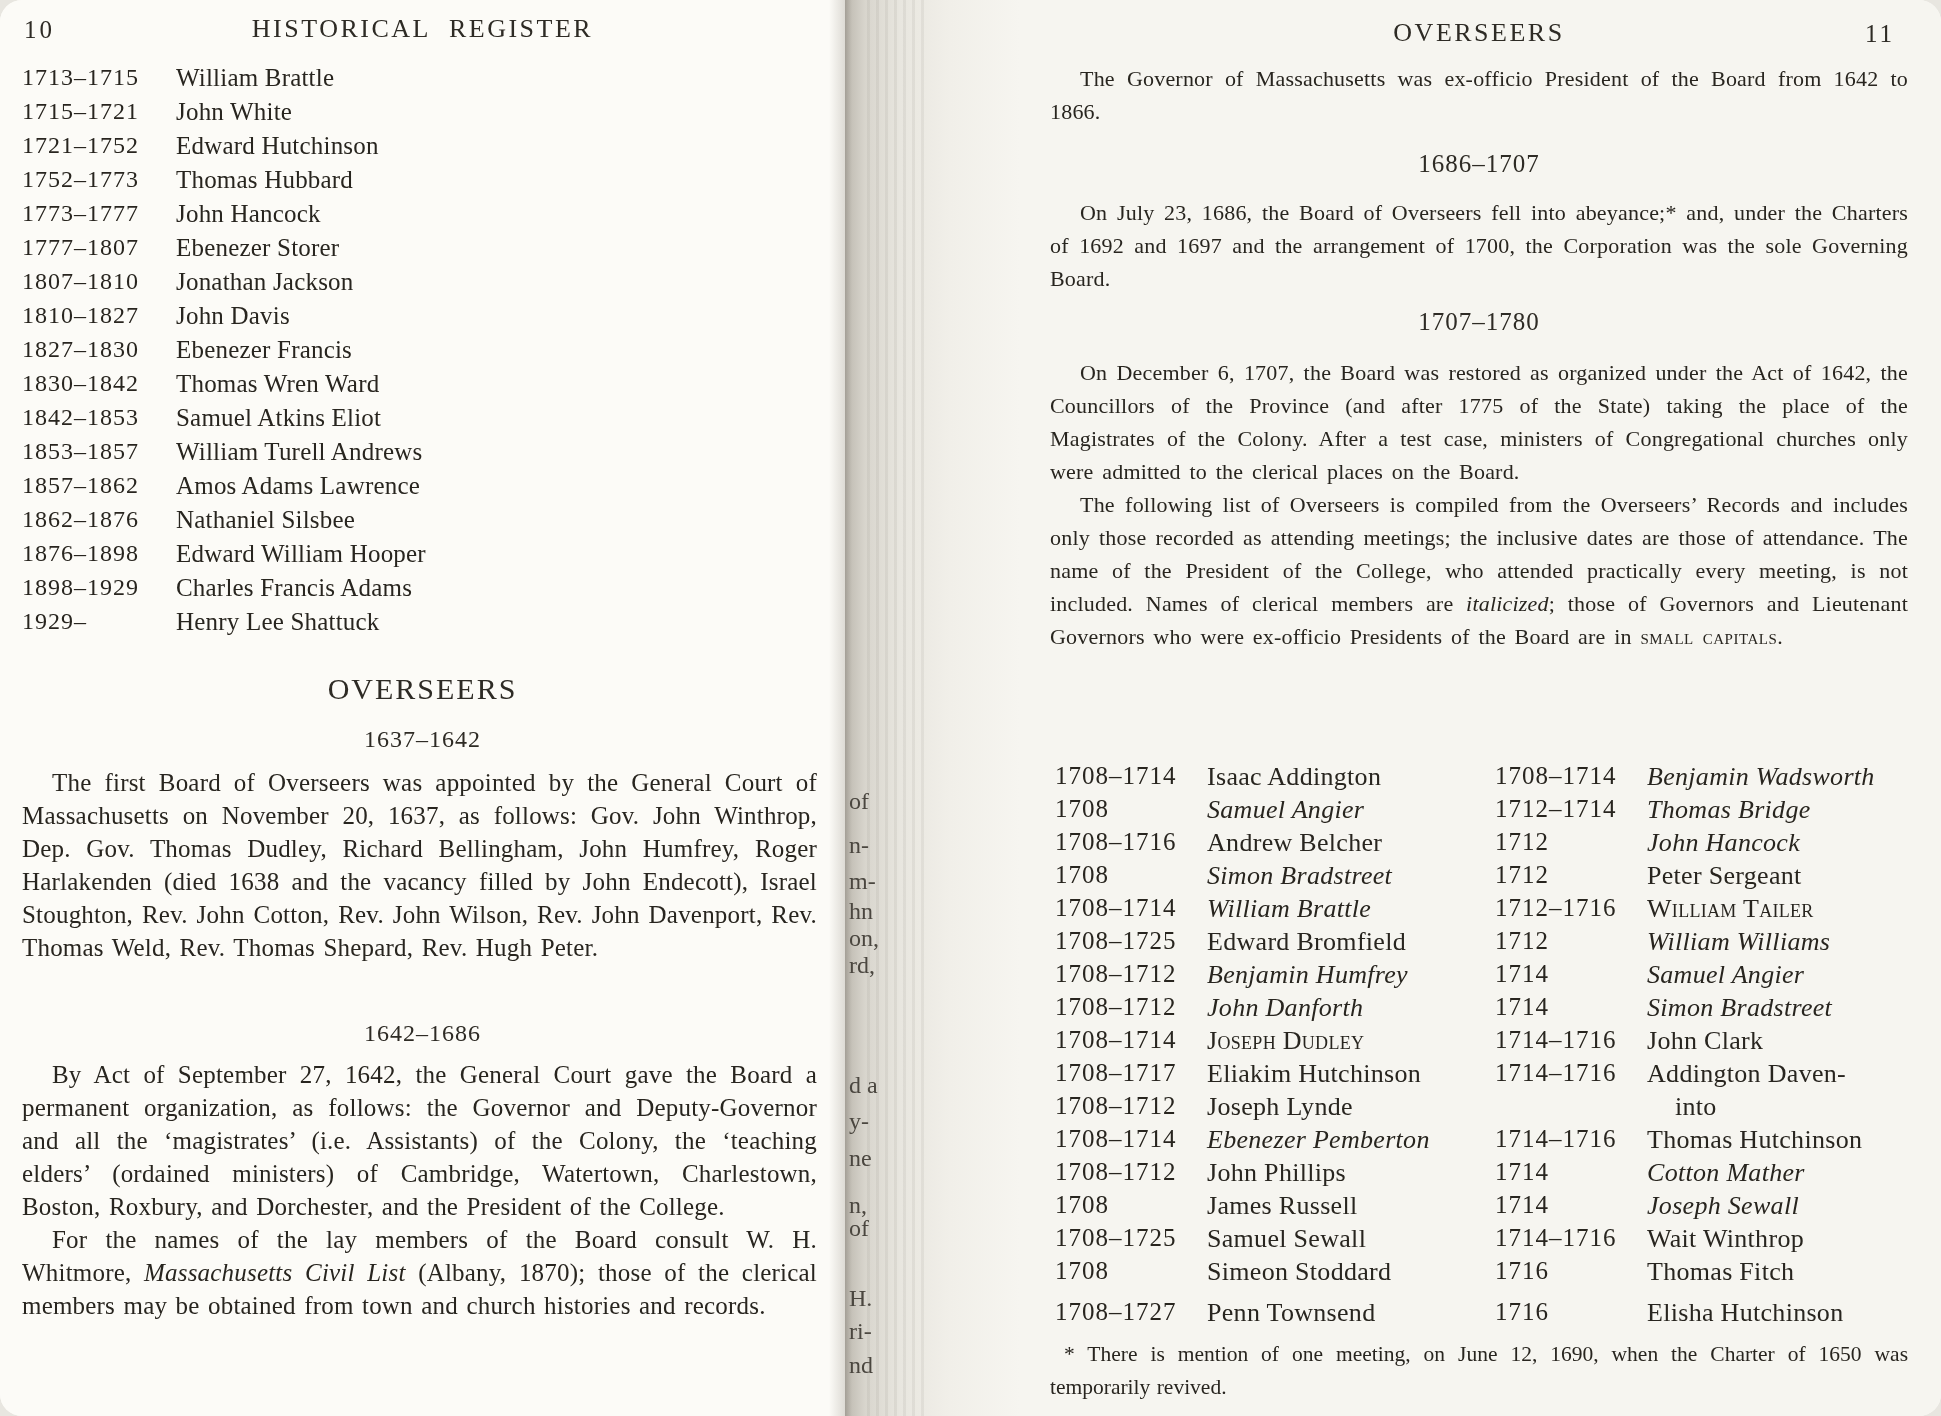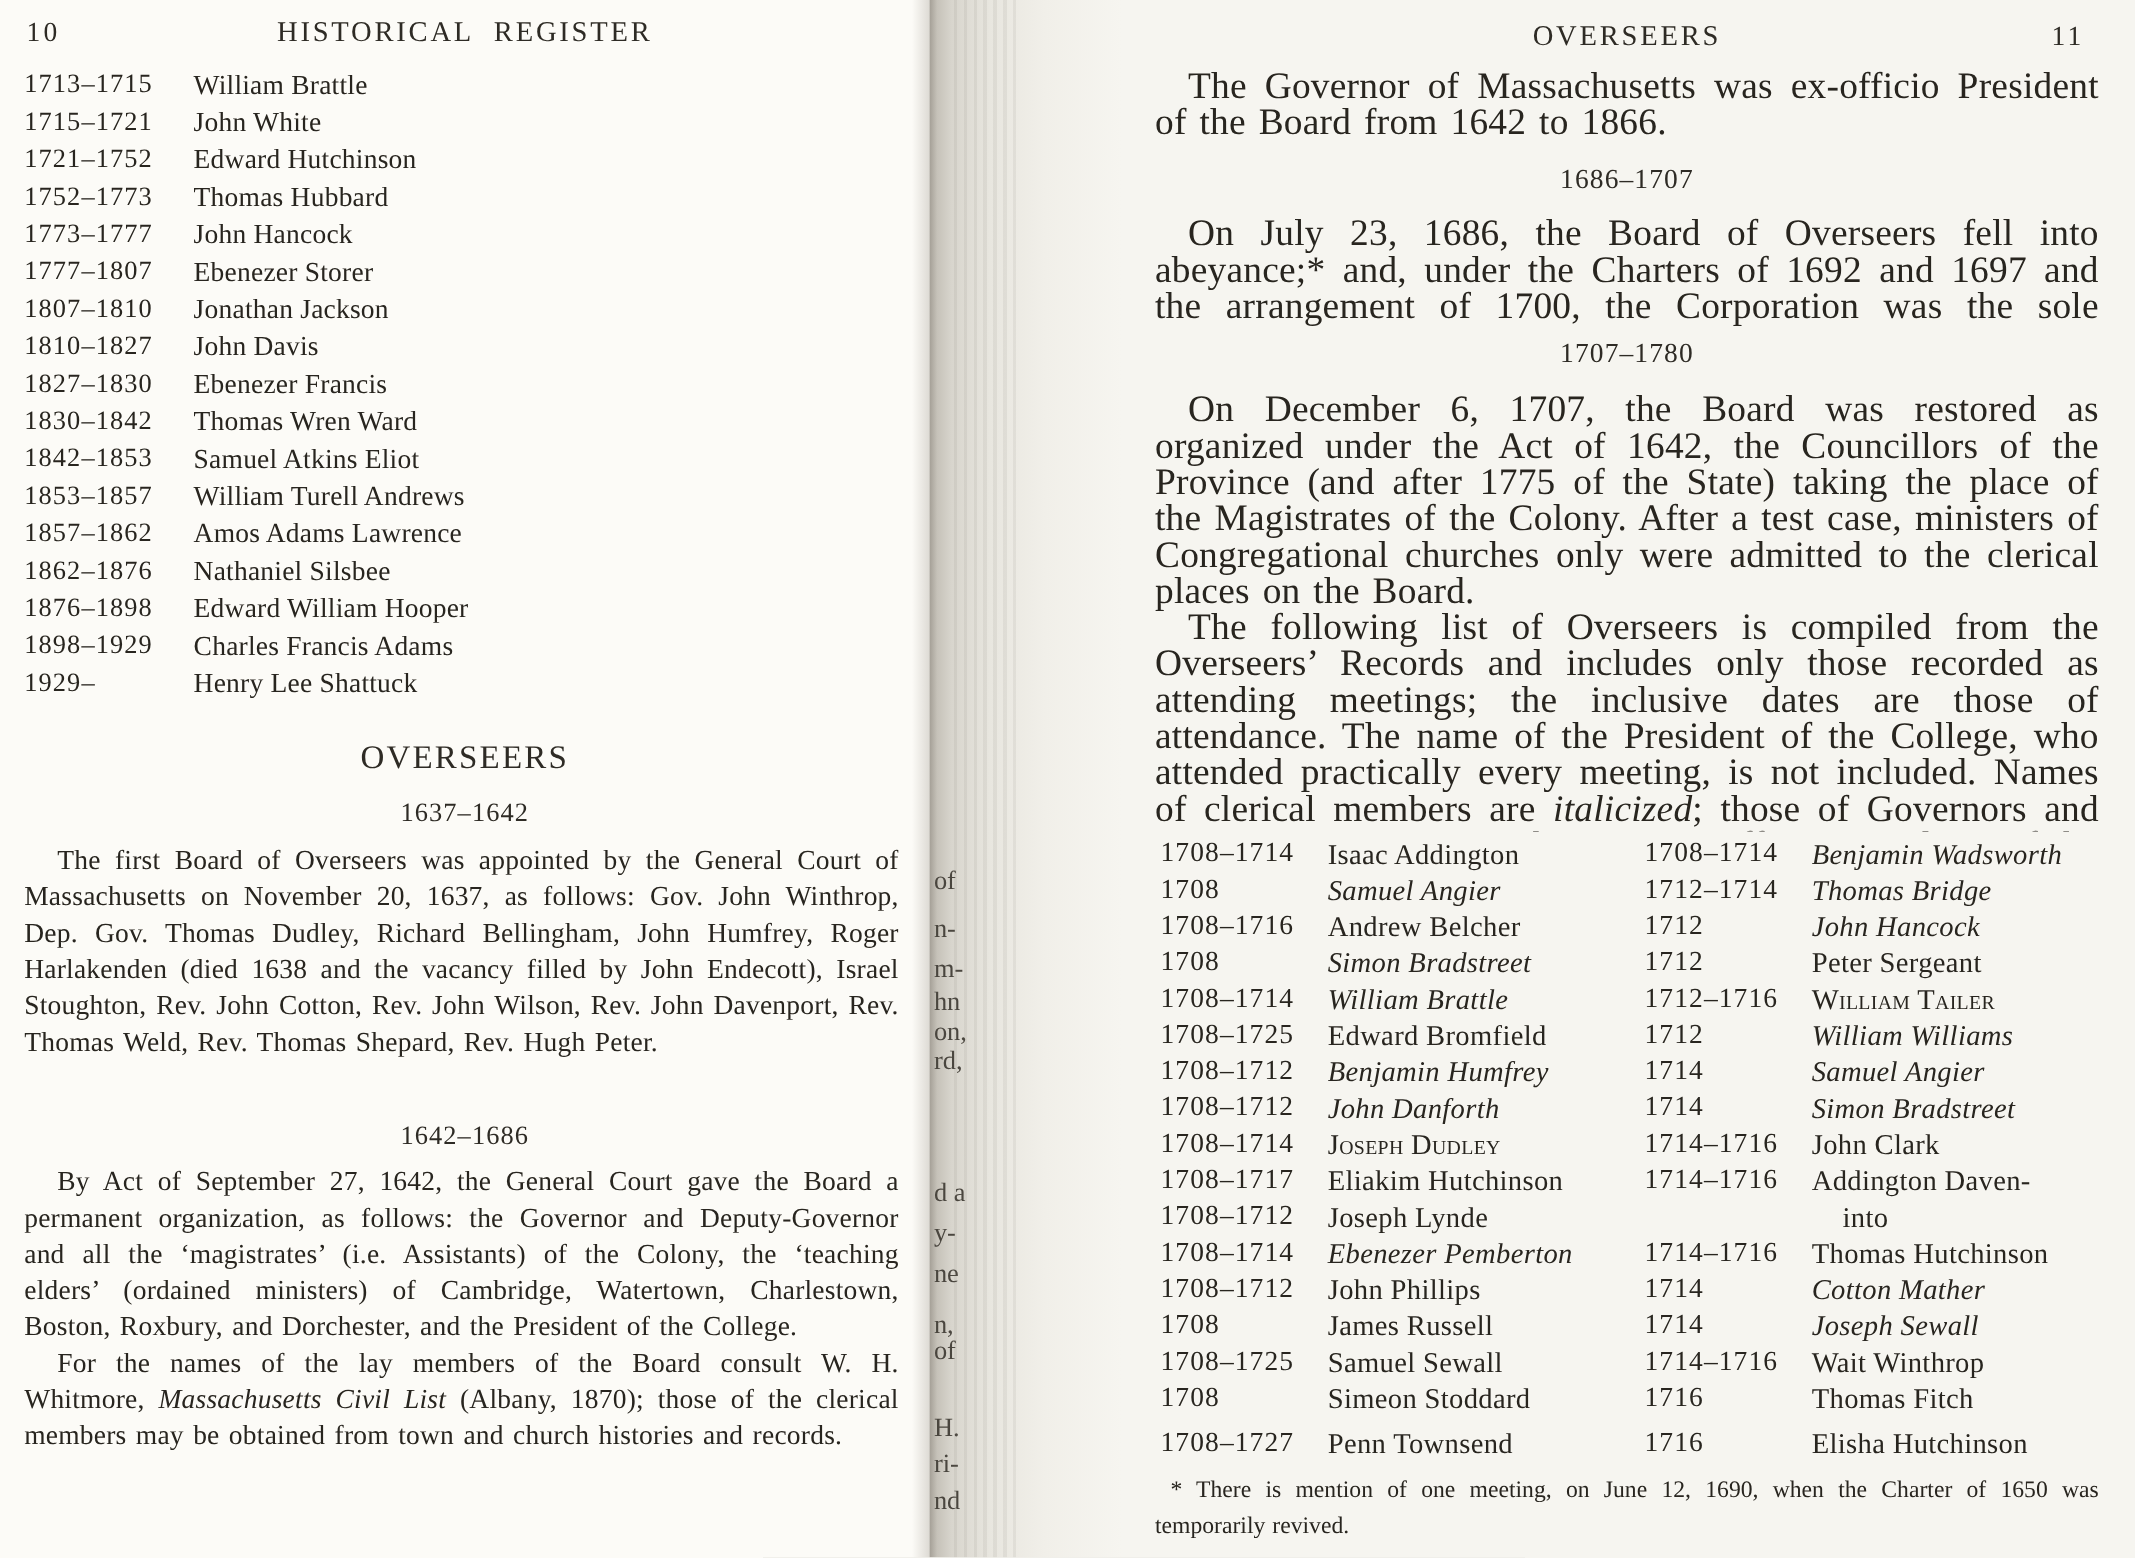--- a/index.html
+++ b/index.html
@@ -8,20 +8,21 @@
     --ink:#28251f;
     --heading-ink:#2e2b25;
     --fragment-ink:#4a463f;
   }
   html,body{margin:0;padding:0;background:#e8e6e0;}
   .sheet{
     position:relative;width:1941px;height:1416px;overflow:hidden;
     background:var(--paper-left);
     font-family:"Liberation Serif","DejaVu Serif",serif;
     color:var(--ink);
+    border-radius:22px;
   }
   
   .page-left{position:absolute;left:0;top:0;width:845px;height:1416px;background:var(--paper-left);}
   .page-left::after{content:"";position:absolute;right:0;top:0;bottom:0;width:16px;
     background:linear-gradient(90deg,rgba(210,206,198,0) 0,rgba(196,192,184,.55) 100%);}
   .page-right{position:absolute;left:845px;top:0;width:1096px;height:1416px;background:var(--paper-right);}
   .page-right::before{content:"";position:absolute;left:0;top:0;bottom:0;width:175px;
     background:linear-gradient(90deg,#a49f96 0px,#c6c2b9 7px,#d8d5cd 20px,#e8e6df 55px,#f1efe9 105px,rgba(246,245,240,0) 175px);}
   .page-right::after{content:"";position:absolute;left:22px;top:0;bottom:0;width:60px;
     background:repeating-linear-gradient(90deg,rgba(120,115,105,.10) 0 3px,rgba(120,115,105,0) 3px 9px);}
@@ -45,21 +46,21 @@
   .lp-sub2{left:0;top:1020px;width:845px;font-size:24px;}
   .lp-body{position:absolute;left:22px;width:795px;font-size:25px;line-height:33px;
     word-spacing:2px;letter-spacing:.2px;text-align:justify;}
   #lp-para1{top:766px;height:236px;overflow:hidden;}
   #lp-lower{top:1058px;height:336px;overflow:hidden;}
   
   .rp-head{left:205px;top:18px;width:858px;}
   .rp-num{left:1020px;top:20px;}
   .rp-sub1{left:205px;top:150px;width:858px;}
   .rp-sub2{left:205px;top:308px;width:858px;}
-  .rp-body{position:absolute;left:205px;width:858px;font-size:34px;line-height:33px;
+  .rp-body{position:absolute;left:205px;width:858px;font-size:22px;line-height:33px;
     word-spacing:3px;letter-spacing:.2px;text-align:justify;}
   #rp-intro{top:62px;height:70px;overflow:hidden;}
   #rp-s1{top:196px;height:102px;overflow:hidden;}
   #rp-s2{top:356px;height:400px;overflow:hidden;}
   #ovlist{position:absolute;left:0;top:762px;width:1096px;height:576px;}
   .ov-line{position:absolute;left:0;width:1096px;height:33px;font-size:26px;white-space:nowrap;}
   .ov-date{position:absolute;font-size:25px;letter-spacing:1px;}
   .ov-name{position:absolute;letter-spacing:.3px;}
   .d1{left:210px;} .n1{left:362px;} .d2{left:650px;} .n2{left:802px;} .n2c{left:830px;}
   #rp-footnote{position:absolute;left:205px;top:1338px;width:858px;font-size:21.5px;

